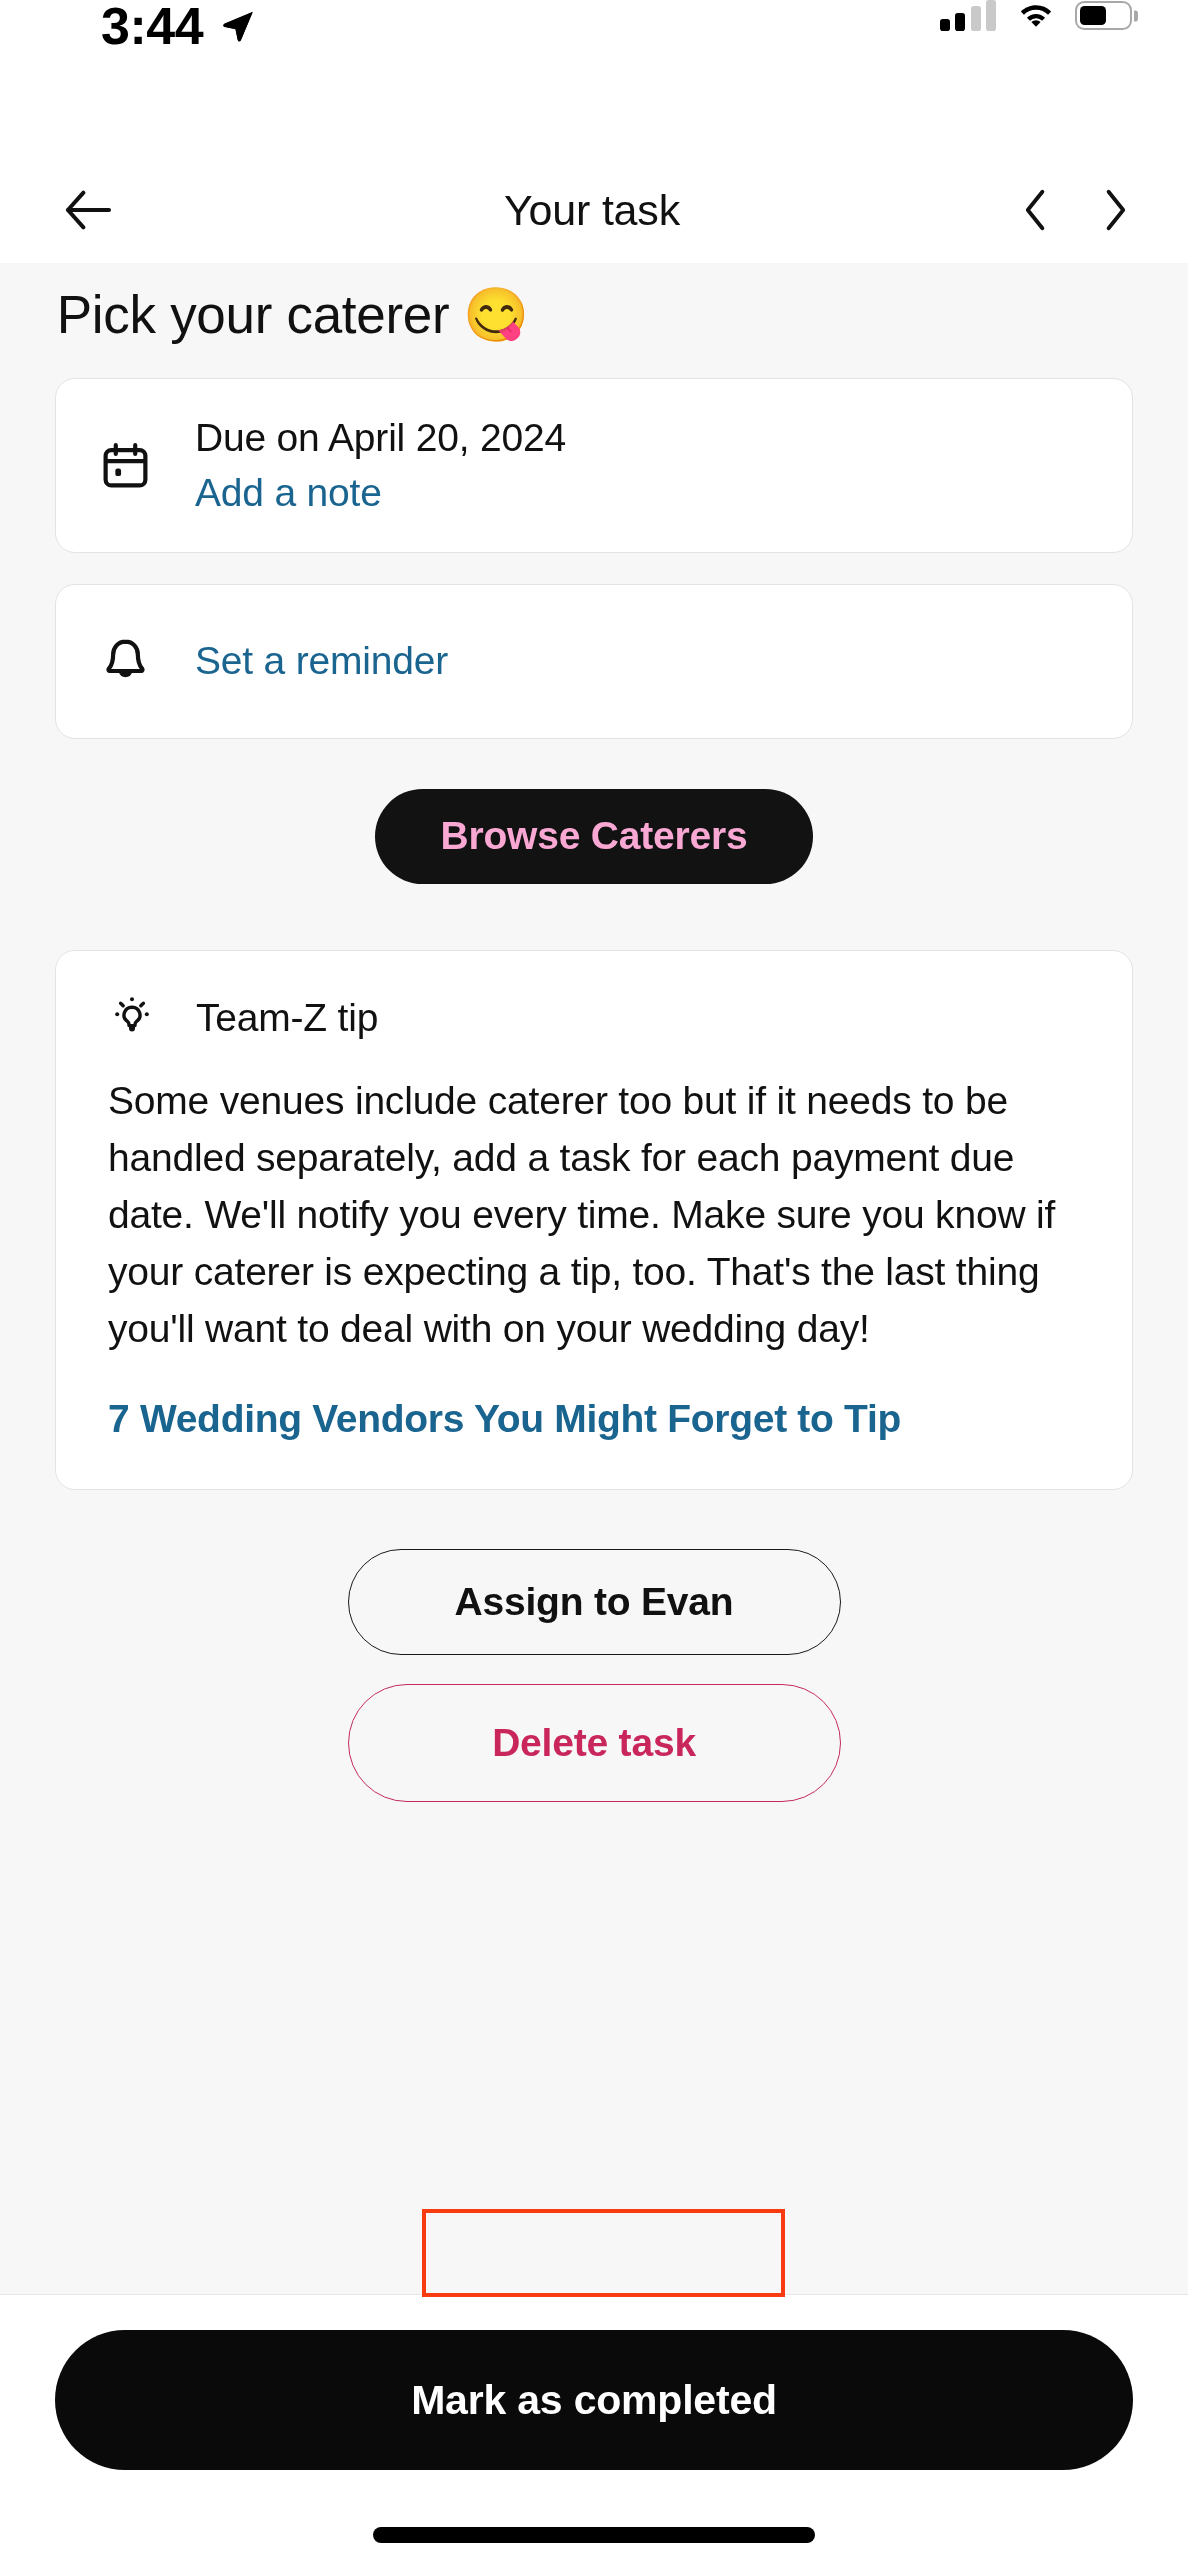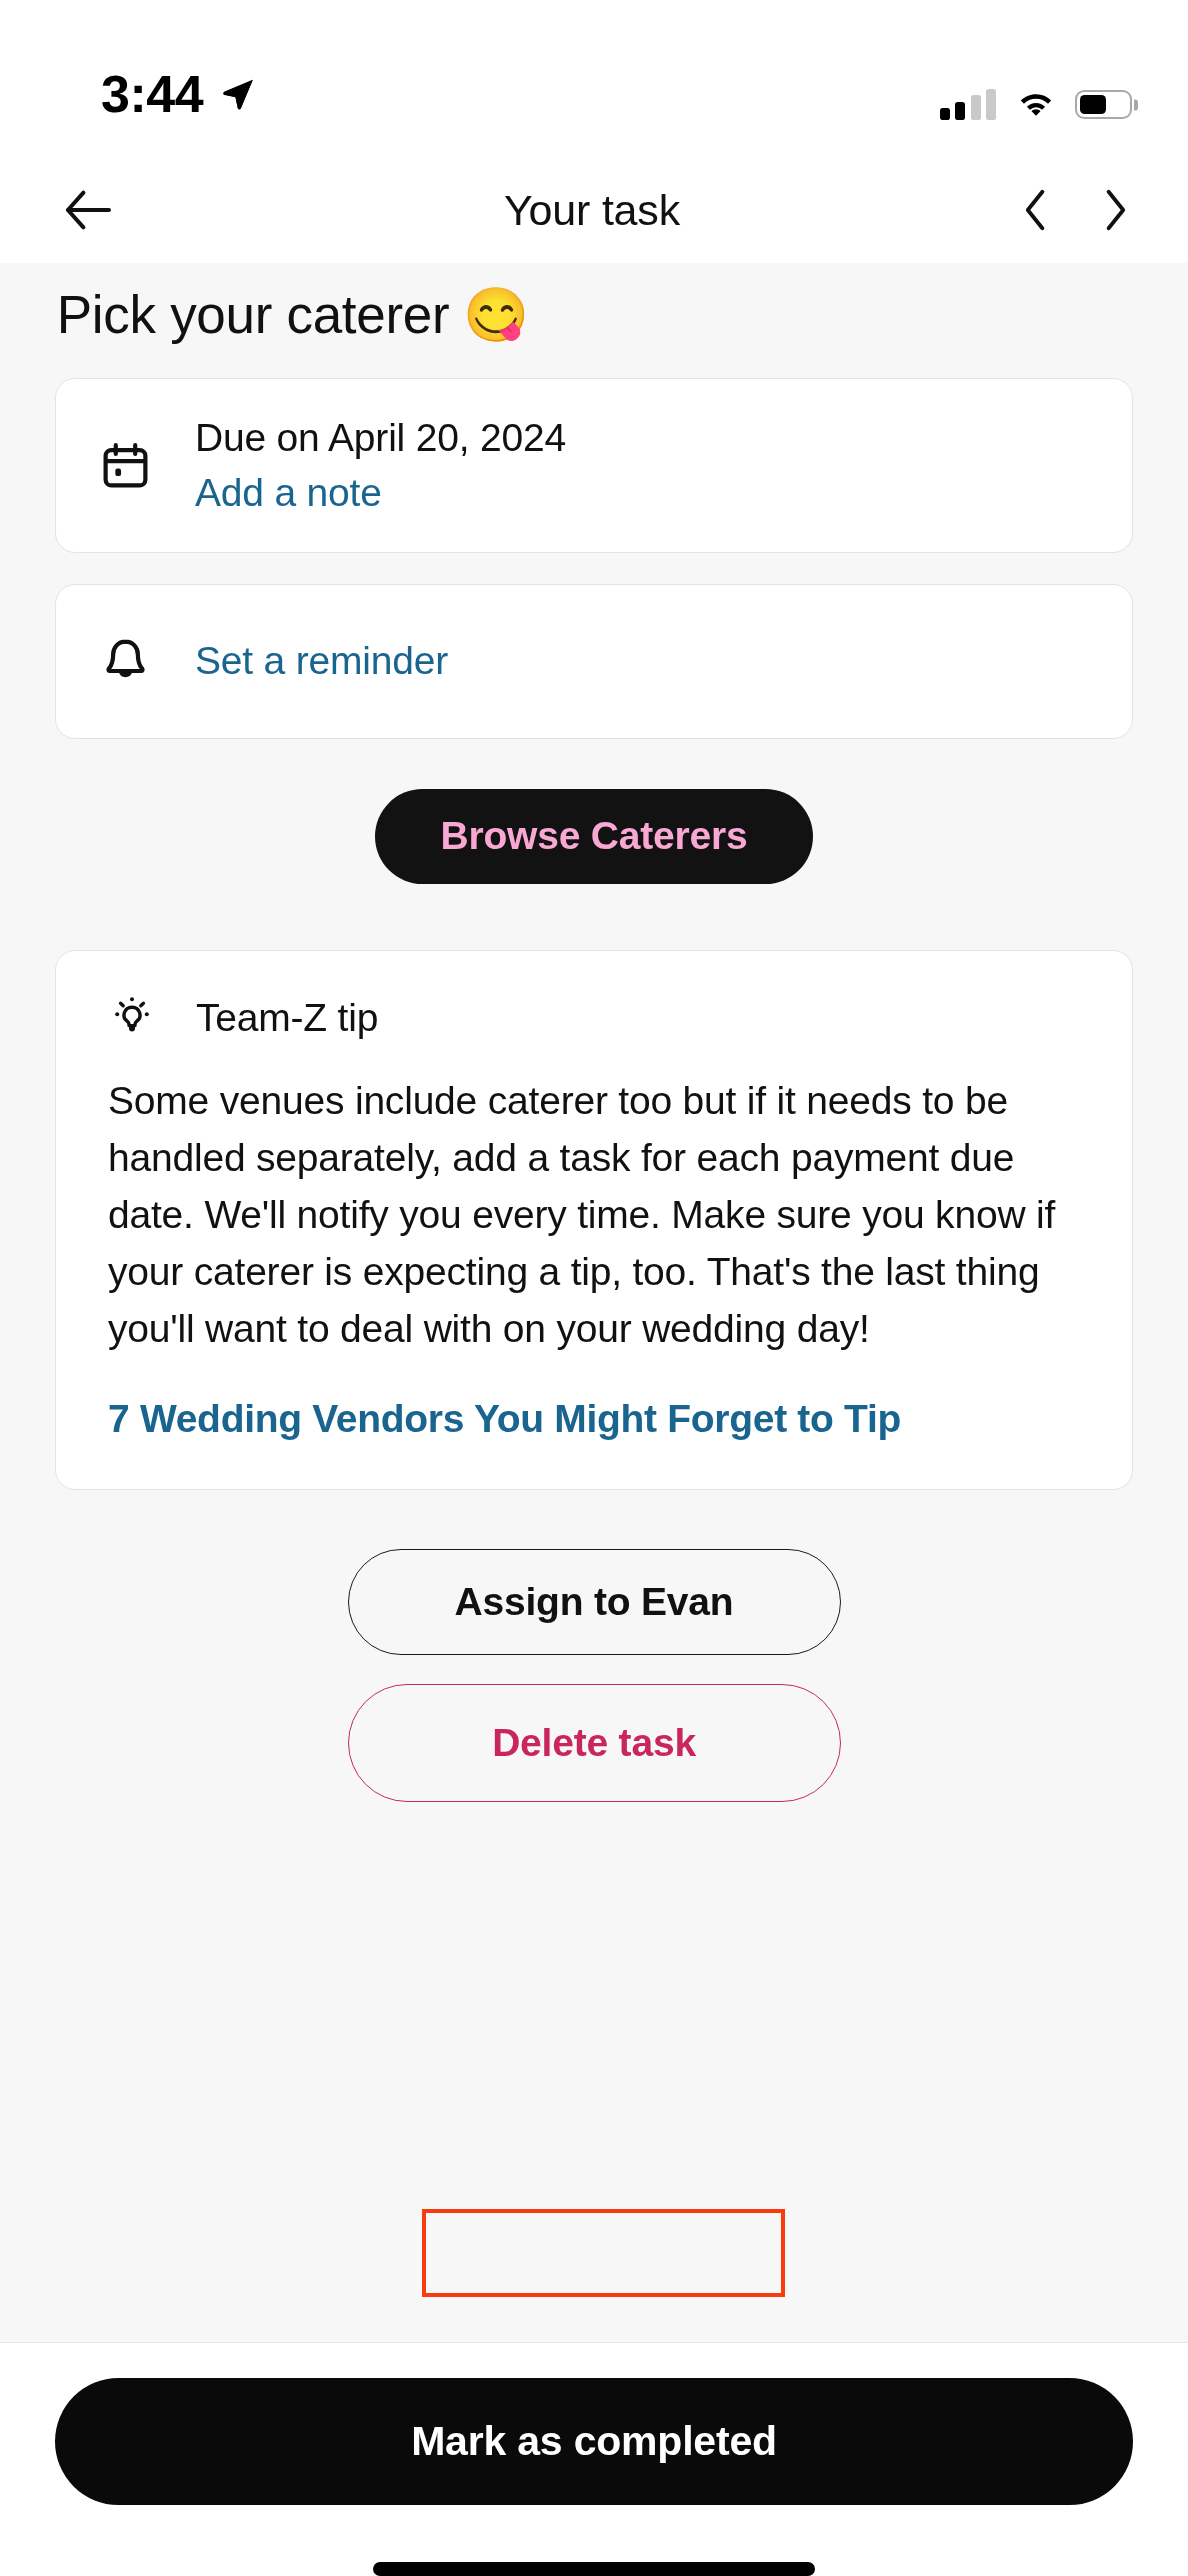--- a/index.html
+++ b/index.html
@@ -8,21 +8,21 @@
     font-family:"Liberation Sans", sans-serif;
     background:#ffffff;
     color:#111111;
     overflow:hidden;
   }
   .phone { position:relative; width:1188px; height:2576px; background:#f7f7f7; display:flex; flex-direction:column; }
 
   
   .statusbar {
     height:157px; background:#ffffff; flex:none;
-    display:flex; align-items:flex-end; justify-content:space-between;
+    display:flex; align-items:flex-start; justify-content:space-between;
     padding:0 56px 37px 101px;
   }
   .sb-left { display:flex; align-items:center; gap:16.6px; }
   .sb-time { font-size:52px; font-weight:600; letter-spacing:-0.5px; color:#000; line-height:1; }
   .loc-arrow { width:35px; height:35px; display:block; }
   .sb-right { display:flex; align-items:center; gap:18.4px; }
   .signal { display:flex; align-items:flex-end; gap:5.5px; height:31px; }
   .signal i { width:10px; border-radius:2.8px; background:#000; display:block; }
   .signal i.b1 { height:12px; }
   .signal i.b2 { height:18.4px; }
@@ -100,21 +100,21 @@
   }
 
   
   .annotation {
     position:absolute; border:4.6px solid #f93b10; pointer-events:none;
     left:422px; top:2209px; width:363px; height:88px; z-index:40;
   }
 
   
   .bottombar {
-    position:absolute; left:0; right:0; bottom:0; height:234px;
+    position:absolute; left:0; right:0; bottom:0; height:282px;
     background:#ffffff; border-top:1.8px solid #e7e7e7;
     display:flex; flex-direction:column; align-items:center; z-index:30;
   }
   .btn-bottom {
     margin-top:35px; background:#0a0a0a; color:#fff; border:none; border-radius:92px;
     font-family:"Liberation Sans", sans-serif;
     font-size:41px; font-weight:700; letter-spacing:-0.2px;
     width:1078px; height:140px; cursor:pointer;
     display:flex; align-items:center; justify-content:center;
   }

